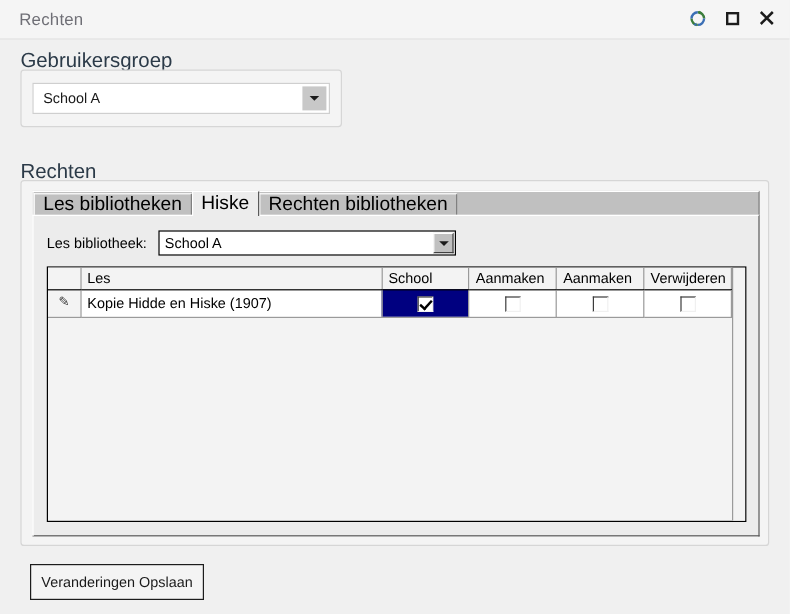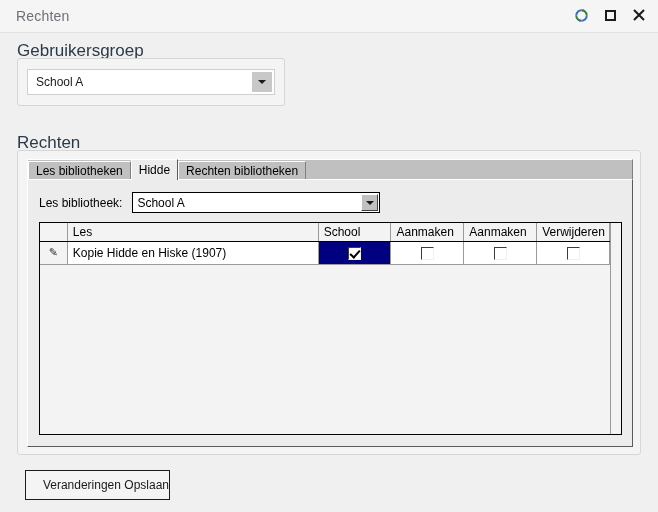--- a/index.html
+++ b/index.html
@@ -122,21 +122,21 @@
     border-right: 1px solid #808080;
     box-sizing: border-box;
     display: flex;
     align-items: flex-end;
   }
   .tab {
     height: 19px;
     padding: 0 7px;
     display: flex;
     align-items: center;
-    font-size: 12px;
+    font-size: 16px;
     color: #000;
     background: #c0c0c0;
     border-left: 1px solid #ffffff;
     border-top: 1px solid #ffffff;
     border-right: 1px solid #808080;
     box-sizing: border-box;
     cursor: default;
     white-space: nowrap;
   }
   .tab.active {
@@ -296,21 +296,21 @@
     position: absolute;
     left: 25px; top: 470px;
     width: 145px; height: 30px;
     background: #f4f4f4;
     border: 1px solid #1c1c1c;
     box-sizing: border-box;
     font-family: "Liberation Sans", sans-serif;
     font-size: 12px;
     color: #1a1a1a;
     cursor: pointer;
-    text-align: right;
+    text-align: center;
     line-height: 28px;
     padding: 0;
   }
 </style>
 </head>
 <body>
 
 <div class="titlebar">
   <div class="titlebar-text">Rechten</div>
   <div class="winbtns">
@@ -348,21 +348,21 @@
 
 <div class="section-label" style="left:17px; top:133px;">Rechten</div>
 
 <div class="rechten-panel">
 
   <div class="tabstrip">
     <div class="tab">
       <span>Les bibliotheken</span>
     </div>
     <div class="tab active">
-      <span>Hidde</span>
+      <span>Hiske</span>
     </div>
     <div class="tab">
       <span>Rechten bibliotheken</span>
     </div>
   </div>
 
   <div class="tabpage">
 
     <div class="les-bib-row">
       <span class="les-bib-label">Les bibliotheek:</span>

